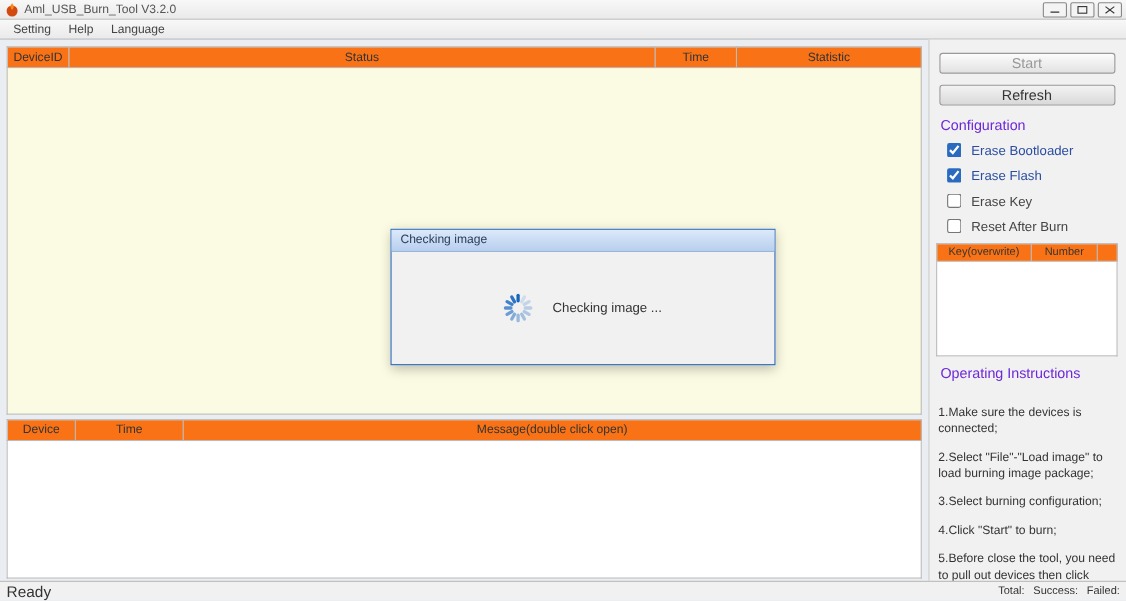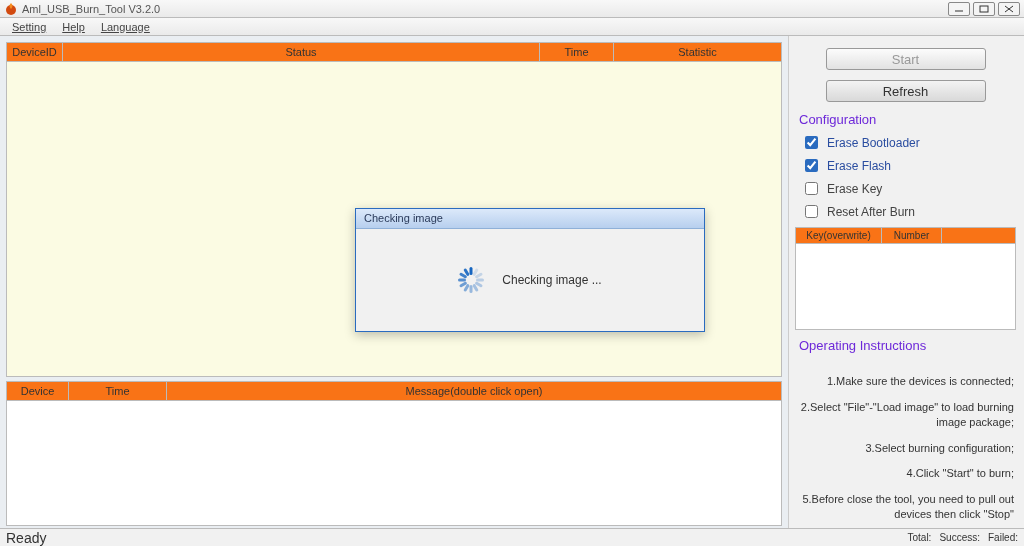--- a/index.html
+++ b/index.html
@@ -7,26 +7,26 @@
   body { width:1024px; height:546px; overflow:hidden; background:#eaeef2; position:relative; }
 
   
   .titlebar { height:18px; background:linear-gradient(#f8f8f8,#eaeaea); border-bottom:1px solid #bbb; display:flex; align-items:center; padding:0 4px; font-size:11px; color:#555; }
   .titlebar .app-icon { width:14px; height:14px; margin-right:4px; display:inline-flex; align-items:center; justify-content:center; }
   .titlebar .win-btns { margin-left:auto; display:flex; gap:3px; }
   .winbtn { width:22px; height:14px; border:1px solid #888; background:#f4f4f4; display:flex; align-items:center; justify-content:center; font-size:9px; color:#333; border-radius:2px; cursor:default; }
 
   
   .menubar { height:18px; background:linear-gradient(#f8f8f8,#eaeaea); border-bottom:1px solid #bbb; display:flex; align-items:center; padding:0 4px; font-size:11px; color:#444; }
-  .menubar .mitem { padding:1px 8px; cursor:default;text-decoration:underline; }
+  .menubar .mitem { padding:1px 8px; cursor:default; }
 
   
   .main { display:flex; height:calc(100% - 18px - 18px - 18px); }
   .left { flex:1; padding:6px 6px 2px 6px; display:flex; flex-direction:column; }
-  .right { width:236px; padding:8px 8px 4px 6px; border-left:1px solid #ccc; background:#f1f1f1; display:flex; flex-direction:column; }
+  .right { width:180px; padding:8px 8px 4px 6px; border-left:1px solid #ccc; background:#f1f1f1; display:flex; flex-direction:column; }
 
   
   table { border-collapse:collapse; width:100%; table-layout:fixed; }
   th, td { border:1px solid #bbb; background:#fff; font-weight:normal; font-size:11px; padding:3px 4px; color:#333; text-align:center; }
   th { background:#f97316; }
 
   .grid-area { flex:1; min-height:0; background:#fbfbe3; border:1px solid #bbb; border-top:none; position:relative; }
 
   
   .lower-table-wrap { margin-top:4px; }
@@ -39,21 +39,21 @@
   .section-title { font-size:13px; color:#6d28d9; margin:4px 0 6px 4px; }
   .cfg { margin:0 0 4px 6px; display:flex; align-items:center; gap:6px; font-size:12px; color:#2a4da0; }
   .cfg.inactive { color:#444; }
   .cfg input { accent-color:#2a6bbf; }
 
   .key-table-wrap { margin-top:2px; }
   .key-table th { font-size:10px; padding:2px; }
   .key-grid { height:86px; background:#fff; border:1px solid #bbb; border-top:none; }
 
   .instructions { font-size:11px; color:#333; line-height:1.35; padding:4px 2px 2px 2px; }
-  .instructions .itm { margin-top:11px;text-align:right; }
+  .instructions .itm { margin-top:11px; }
 
   
   .statusbar { position:absolute; left:0; right:0; bottom:0; height:18px; border-top:1px solid #bbb; background:#f1f1f1; display:flex; align-items:center; padding:0 6px; font-size:14px; color:#333; }
   .statusbar .right-stats { margin-left:auto; display:flex; gap:8px; font-size:10px; }
 
   
   .dialog { position:absolute; left:355px; top:208px; width:350px; height:124px; border:1px solid #2a6bbf; background:#f1f1f1; box-shadow:0 3px 10px rgba(0,0,0,.25); }
   .dialog .dlg-title { height:20px; background:linear-gradient(#dce9fa,#b7cfee); border-bottom:1px solid #8fb0d8; padding:3px 8px; font-size:11px; color:#2a3a5a; }
   .dialog .dlg-body { height:calc(100% - 20px); display:flex; align-items:center; justify-content:center; gap:18px; font-size:12px; color:#333; }
   .spinner { width:26px; height:26px; position:relative; }

